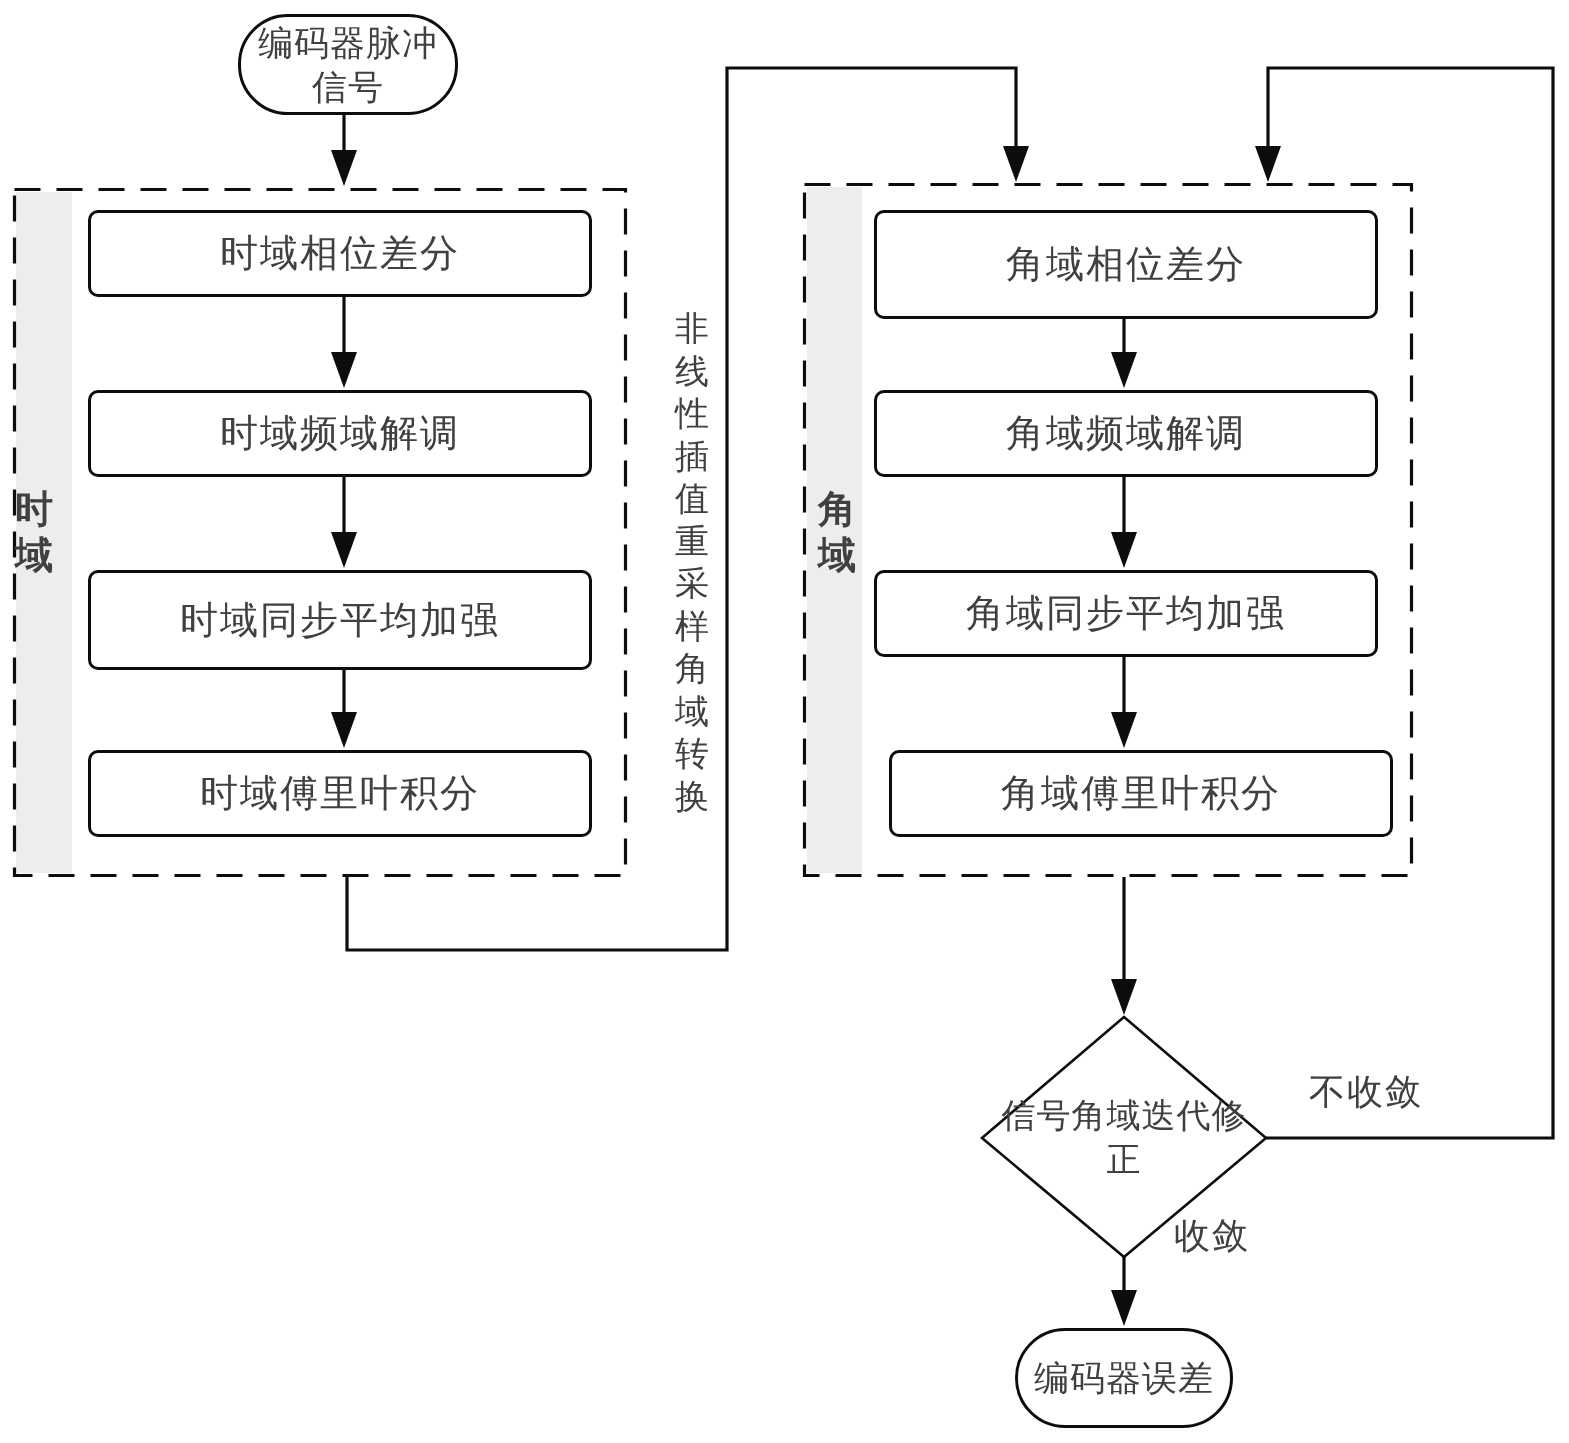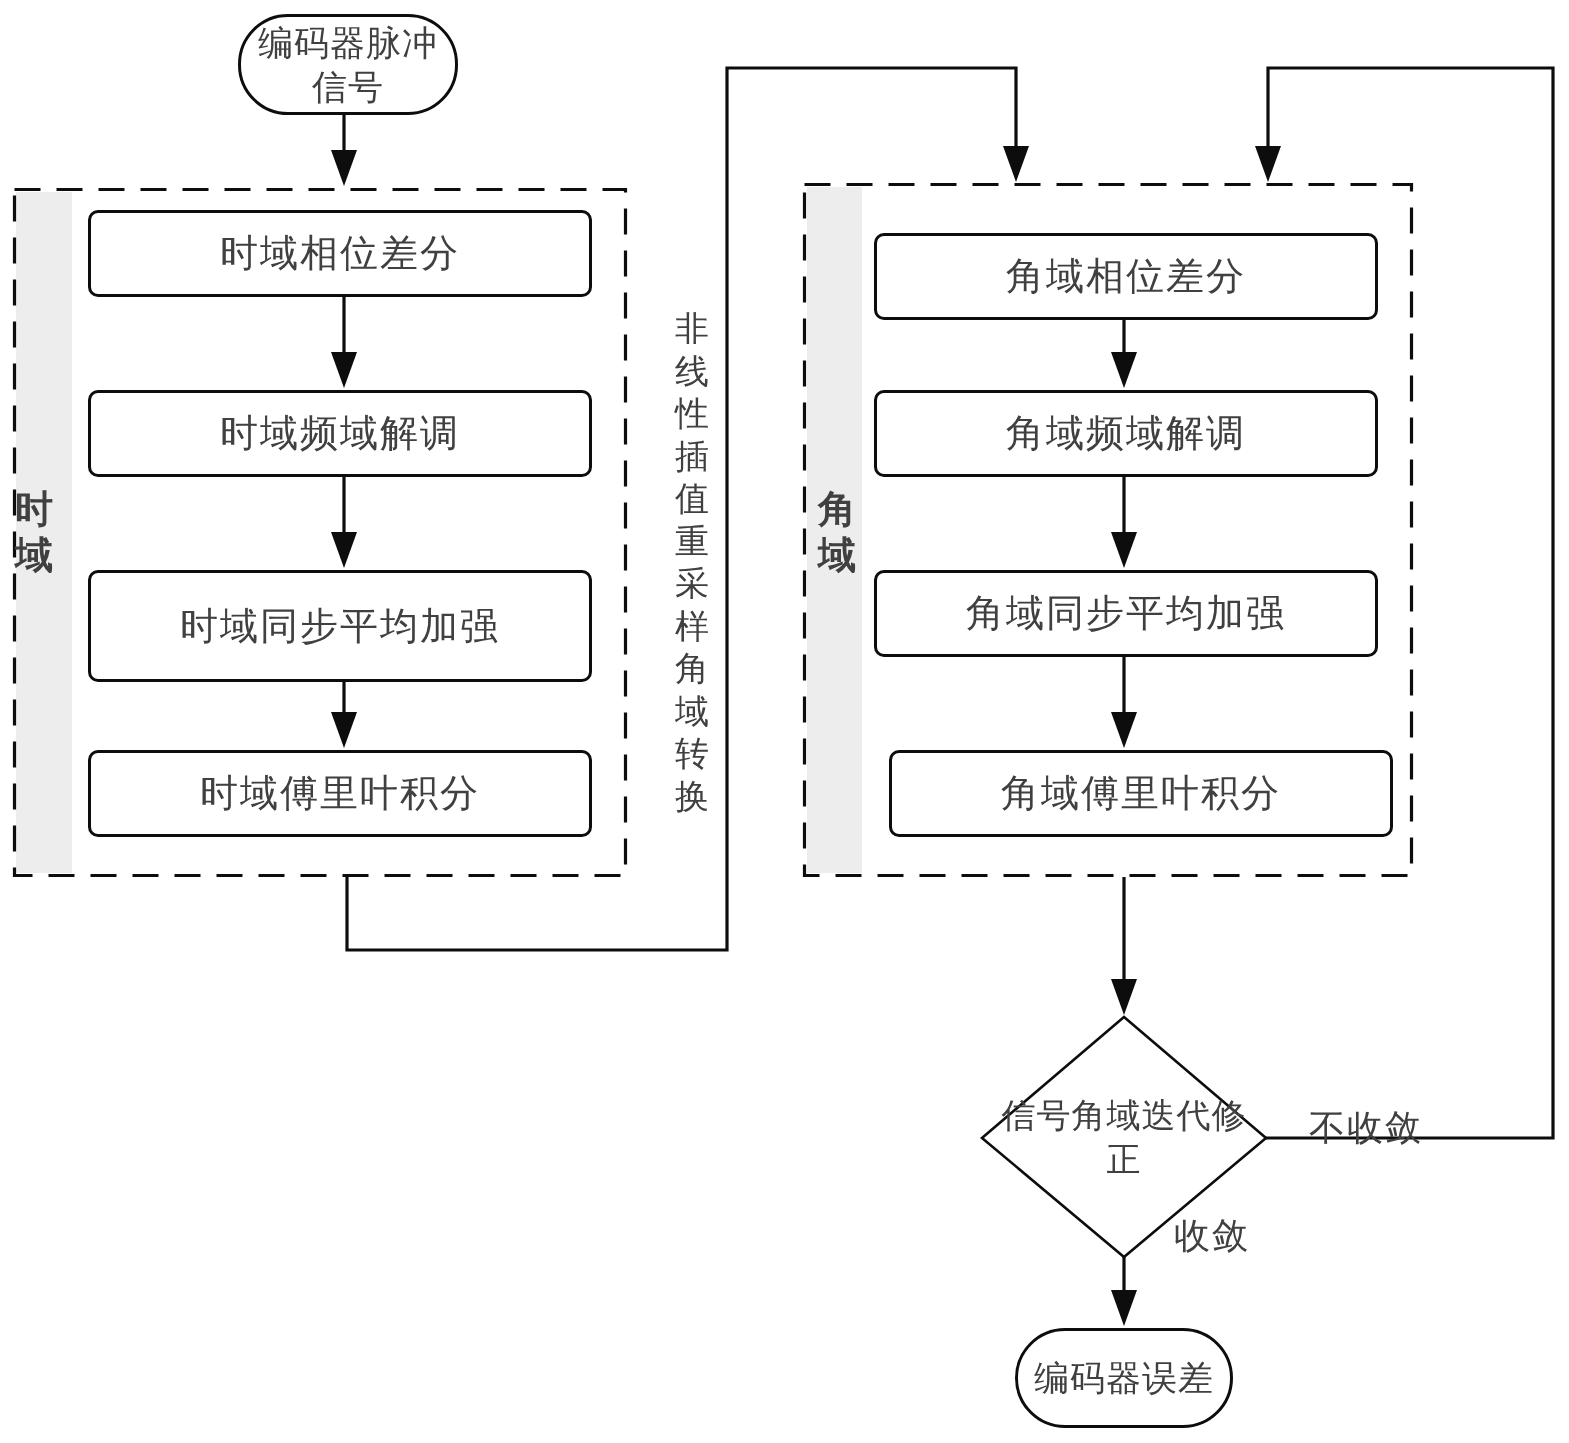--- a/index.html
+++ b/index.html
@@ -110,34 +110,34 @@
   </svg>
 
   <div class="abs layer-node terminal" style="left:238px;top:14px;width:220px;height:101px;padding:0 12px;">
     <span>编码器脉冲信号</span>
   </div>
 
   <div class="abs layer-node group-label" style="left:12px;top:486px;width:44px;">时域</div>
 
   <div class="abs layer-node step-box" style="left:88px;top:210px;width:504px;height:87px;">时域相位差分</div>
   <div class="abs layer-node step-box" style="left:88px;top:390px;width:504px;height:87px;">时域频域解调</div>
-  <div class="abs layer-node step-box" style="left:88px;top:570px;width:504px;height:112px;">时域同步平均加强</div>
+  <div class="abs layer-node step-box" style="left:88px;top:570px;width:504px;height:100px;">时域同步平均加强</div>
   <div class="abs layer-node step-box" style="left:88px;top:750px;width:504px;height:87px;">时域傅里叶积分</div>
 
   <div class="abs layer-node v-note" style="left:671px;top:281px;width:42px;margin-top:26px;">非线性插值重采样角域转换</div>
 
   <div class="abs layer-node group-label" style="left:815px;top:486px;width:44px;">角域</div>
 
-  <div class="abs layer-node step-box" style="left:874px;top:210px;width:504px;height:87px;margin-top:23px;">角域相位差分</div>
+  <div class="abs layer-node step-box" style="left:874px;top:210px;width:504px;height:109px;">角域相位差分</div>
   <div class="abs layer-node step-box" style="left:874px;top:390px;width:504px;height:87px;">角域频域解调</div>
   <div class="abs layer-node step-box" style="left:874px;top:570px;width:504px;height:87px;">角域同步平均加强</div>
   <div class="abs layer-node step-box" style="left:874px;top:750px;width:504px;height:87px;margin-left:15px;">角域傅里叶积分</div>
 
   <div class="abs layer-node decision-label" style="left:999px;top:1089px;width:250px;height:97px;font-family:Liberation Serif, serif;">信号角域迭代修正</div>
 
-  <div class="abs layer-node branch-label" style="left:1296px;top:1068px;width:140px;margin-top:36px;">不收敛</div>
+  <div class="abs layer-node branch-label" style="left:1296px;top:1068px;width:140px;">不收敛</div>
   <div class="abs layer-node branch-label" style="left:1152px;top:1212px;width:120px;">收敛</div>
 
   <div class="abs layer-node terminal" style="left:1015px;top:1328px;width:218px;height:100px;padding:0 10px;">
     <span>编码器误差</span>
   </div>
 
 </div>
 
 </body></html>

